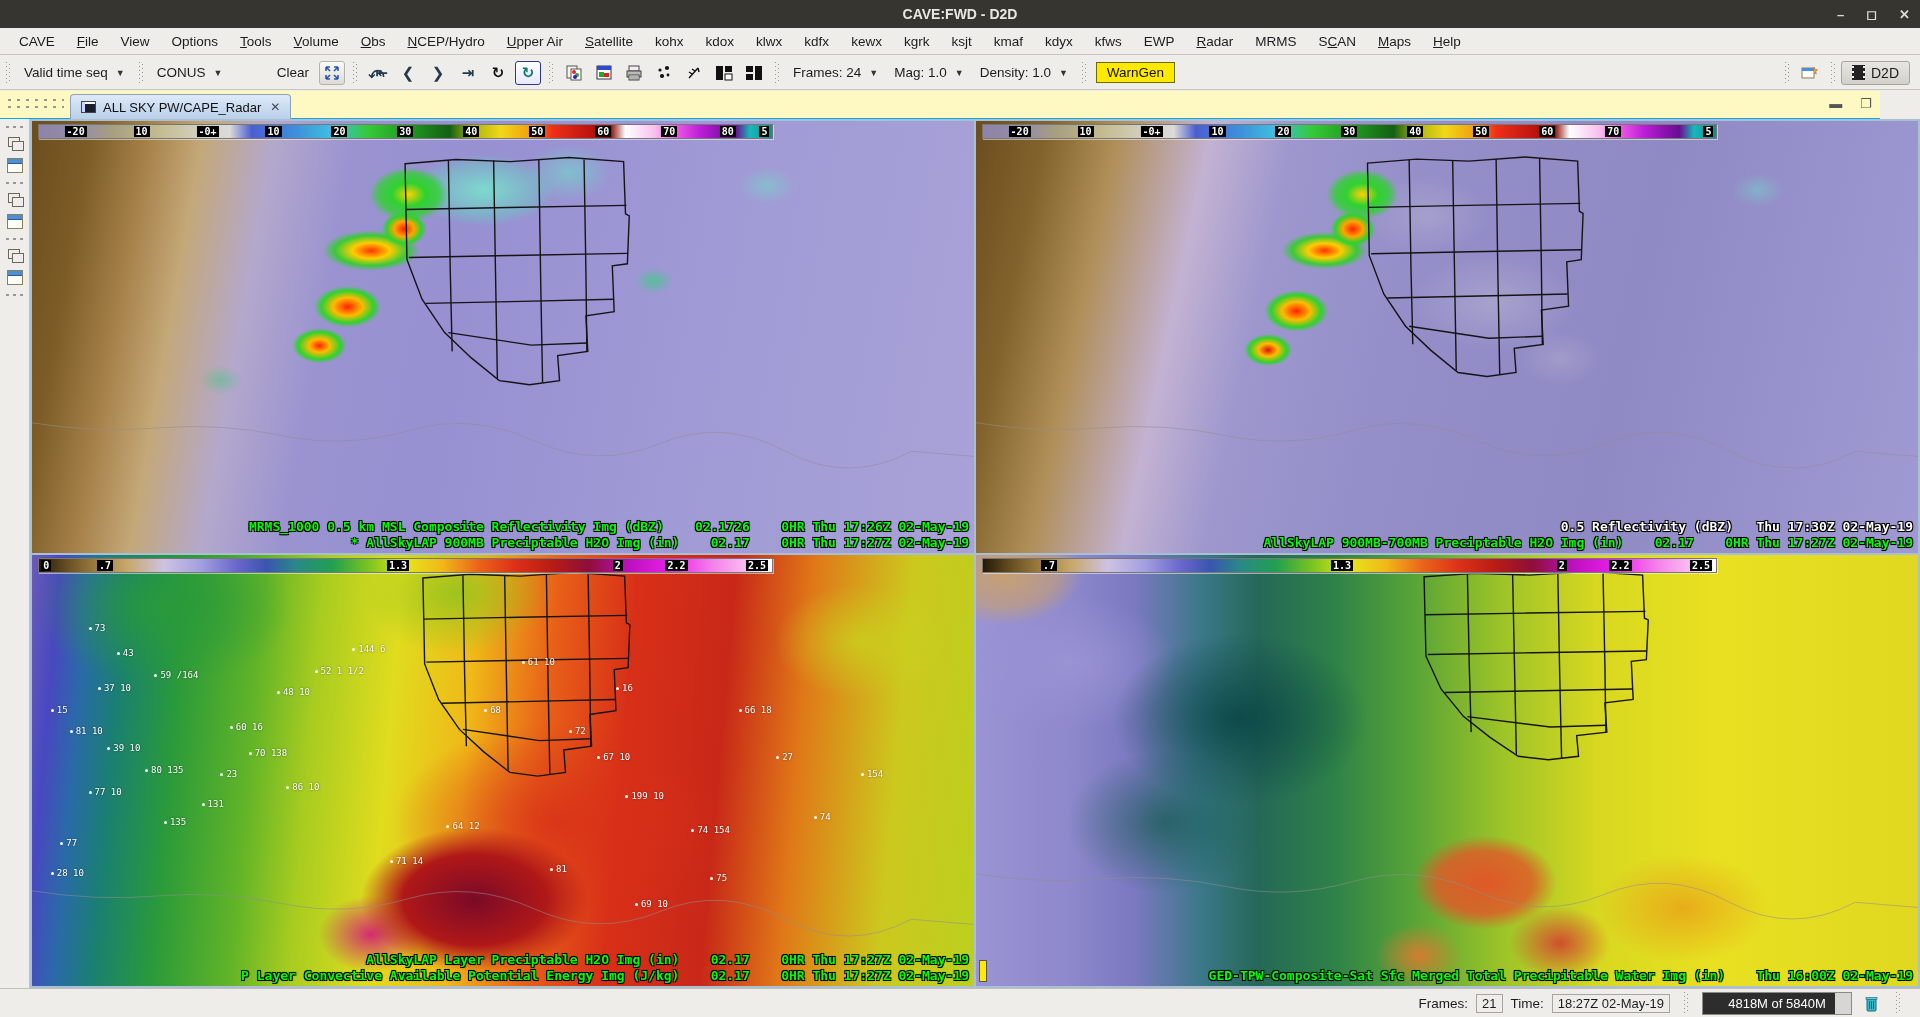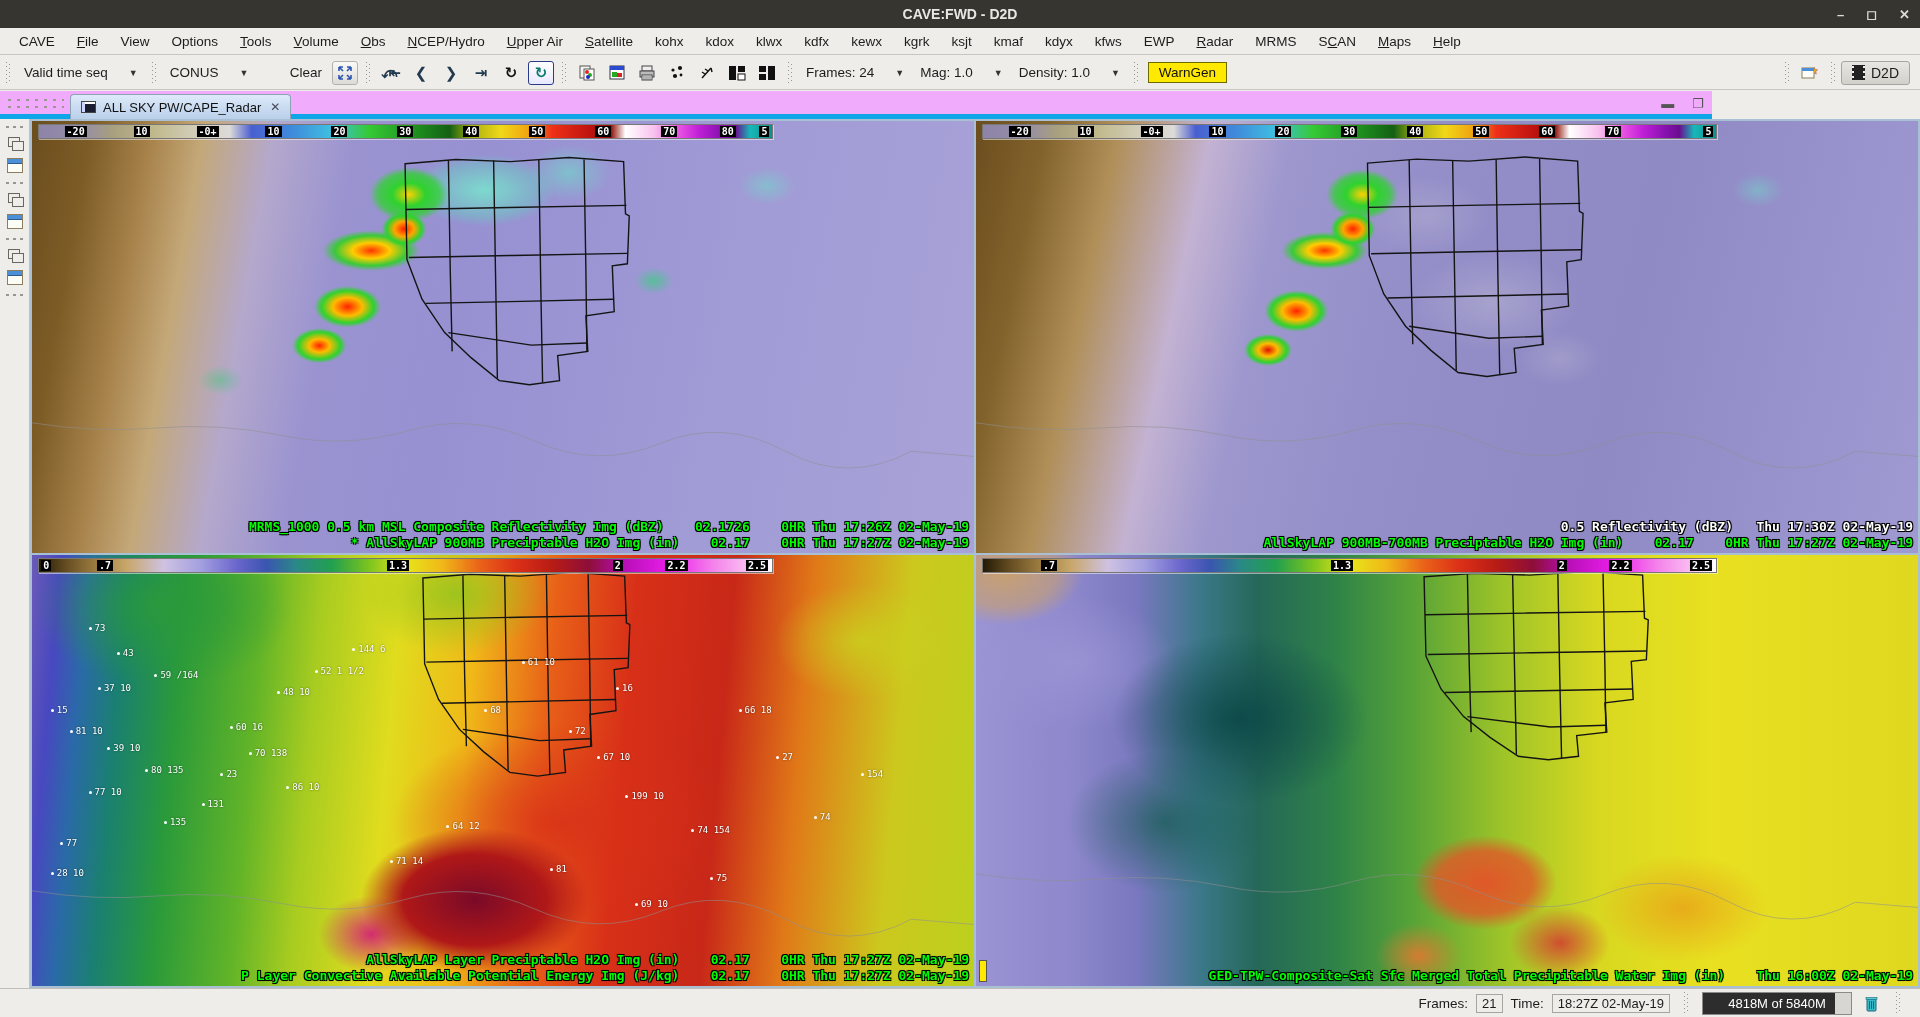--- a/index.html
+++ b/index.html
@@ -21,39 +21,39 @@
   .menubar .mitem u { text-decoration:underline; }
 
   
   .toolbar { position:absolute; left:0; top:56px; width:1920px; height:34px;
     background:#efedea; border-bottom:1px solid #c9c6c0; display:flex; align-items:center;
     font-size:13.5px; color:#1c1c1c; }
   .grip { width:4px; height:22px; margin:0 6px;
     background-image:repeating-linear-gradient(to bottom,#9a978f 0 1px,transparent 1px 4px),
                      repeating-linear-gradient(to bottom,#9a978f 0 1px,transparent 1px 4px);
     background-size:1px 100%,1px 100%; background-position:0 0,3px 2px; background-repeat:no-repeat; }
-  .ddl { display:flex; align-items:center; gap:21px; padding:3px 8px; white-space:nowrap; }
+  .ddl { display:flex; align-items:center; gap:8px; padding:3px 8px; white-space:nowrap; }
   .ddl .arr { font-size:9px; color:#333; }
   .tbtn { padding:3px 8px; white-space:nowrap; }
   .iconbtn { width:26px; height:24px; display:flex; align-items:center; justify-content:center; margin:0 2px; }
   .iconbtn.raised { border:1px solid #b5b2ac; border-radius:3px; background:linear-gradient(#fafaf8,#dddbd6); }
   .navglyph { font-size:15px; color:#223a4e; font-weight:bold; font-family:"DejaVu Sans", sans-serif; }
   .warngen { background:#ffe900; border:1px solid #6b6b00; color:#111; padding:2px 10px;
     font-size:13.5px; margin:0 4px; }
   .d2dbtn { display:flex; align-items:center; gap:6px; border:1px solid #a8a5a0; border-radius:3px;
     background:linear-gradient(#e8e6e2,#d2d0cb); padding:3px 10px; margin-right:10px; font-size:14px; }
   .film { width:13px; height:15px; background:#222;
     background-image:repeating-linear-gradient(to bottom,#eee 0 2px,transparent 2px 5px),
                      repeating-linear-gradient(to bottom,#eee 0 2px,transparent 2px 5px);
     background-size:2px 100%,2px 100%; background-position:0 1px,11px 1px; background-repeat:repeat-y; }
   .toolbar .spacer { flex:1; }
 
   
-  .tabbar { position:absolute; left:0; top:91px; width:1712px; height:28px;
-    background:#f0abfc; border-bottom:5px solid #0ea5e9; }
+  .tabbar { position:absolute; left:0; top:91px; width:1880px; height:28px;
+    background:#fef9c3; border-bottom:1px solid #0ea5e9; }
   .tabgrip { position:absolute; left:8px; top:6px; width:56px; height:14px;
     background-image:repeating-linear-gradient(to right,#9a978f 0 3px,transparent 3px 9px),
                      repeating-linear-gradient(to right,#9a978f 0 3px,transparent 3px 9px);
     background-size:100% 2px; background-position:0 2px,0 9px; background-repeat:no-repeat; }
   .tab { position:absolute; left:42px; top:3px; height:25px; display:flex; align-items:center; gap:7px;
     padding:0 10px; border:1px solid #8ea2b6; border-bottom:none; border-radius:4px 4px 0 0;
     background:linear-gradient(#ddeafa,#b9cfe9); font-size:13px; color:#111; }
   .tab .thumb { width:15px; height:12px; background:#1a1d2e;
     background-image:linear-gradient(90deg,#cfd4ff 0 3px,transparent 3px),linear-gradient(#fff 0 2px,transparent 2px);
     border:1px solid #444; }

